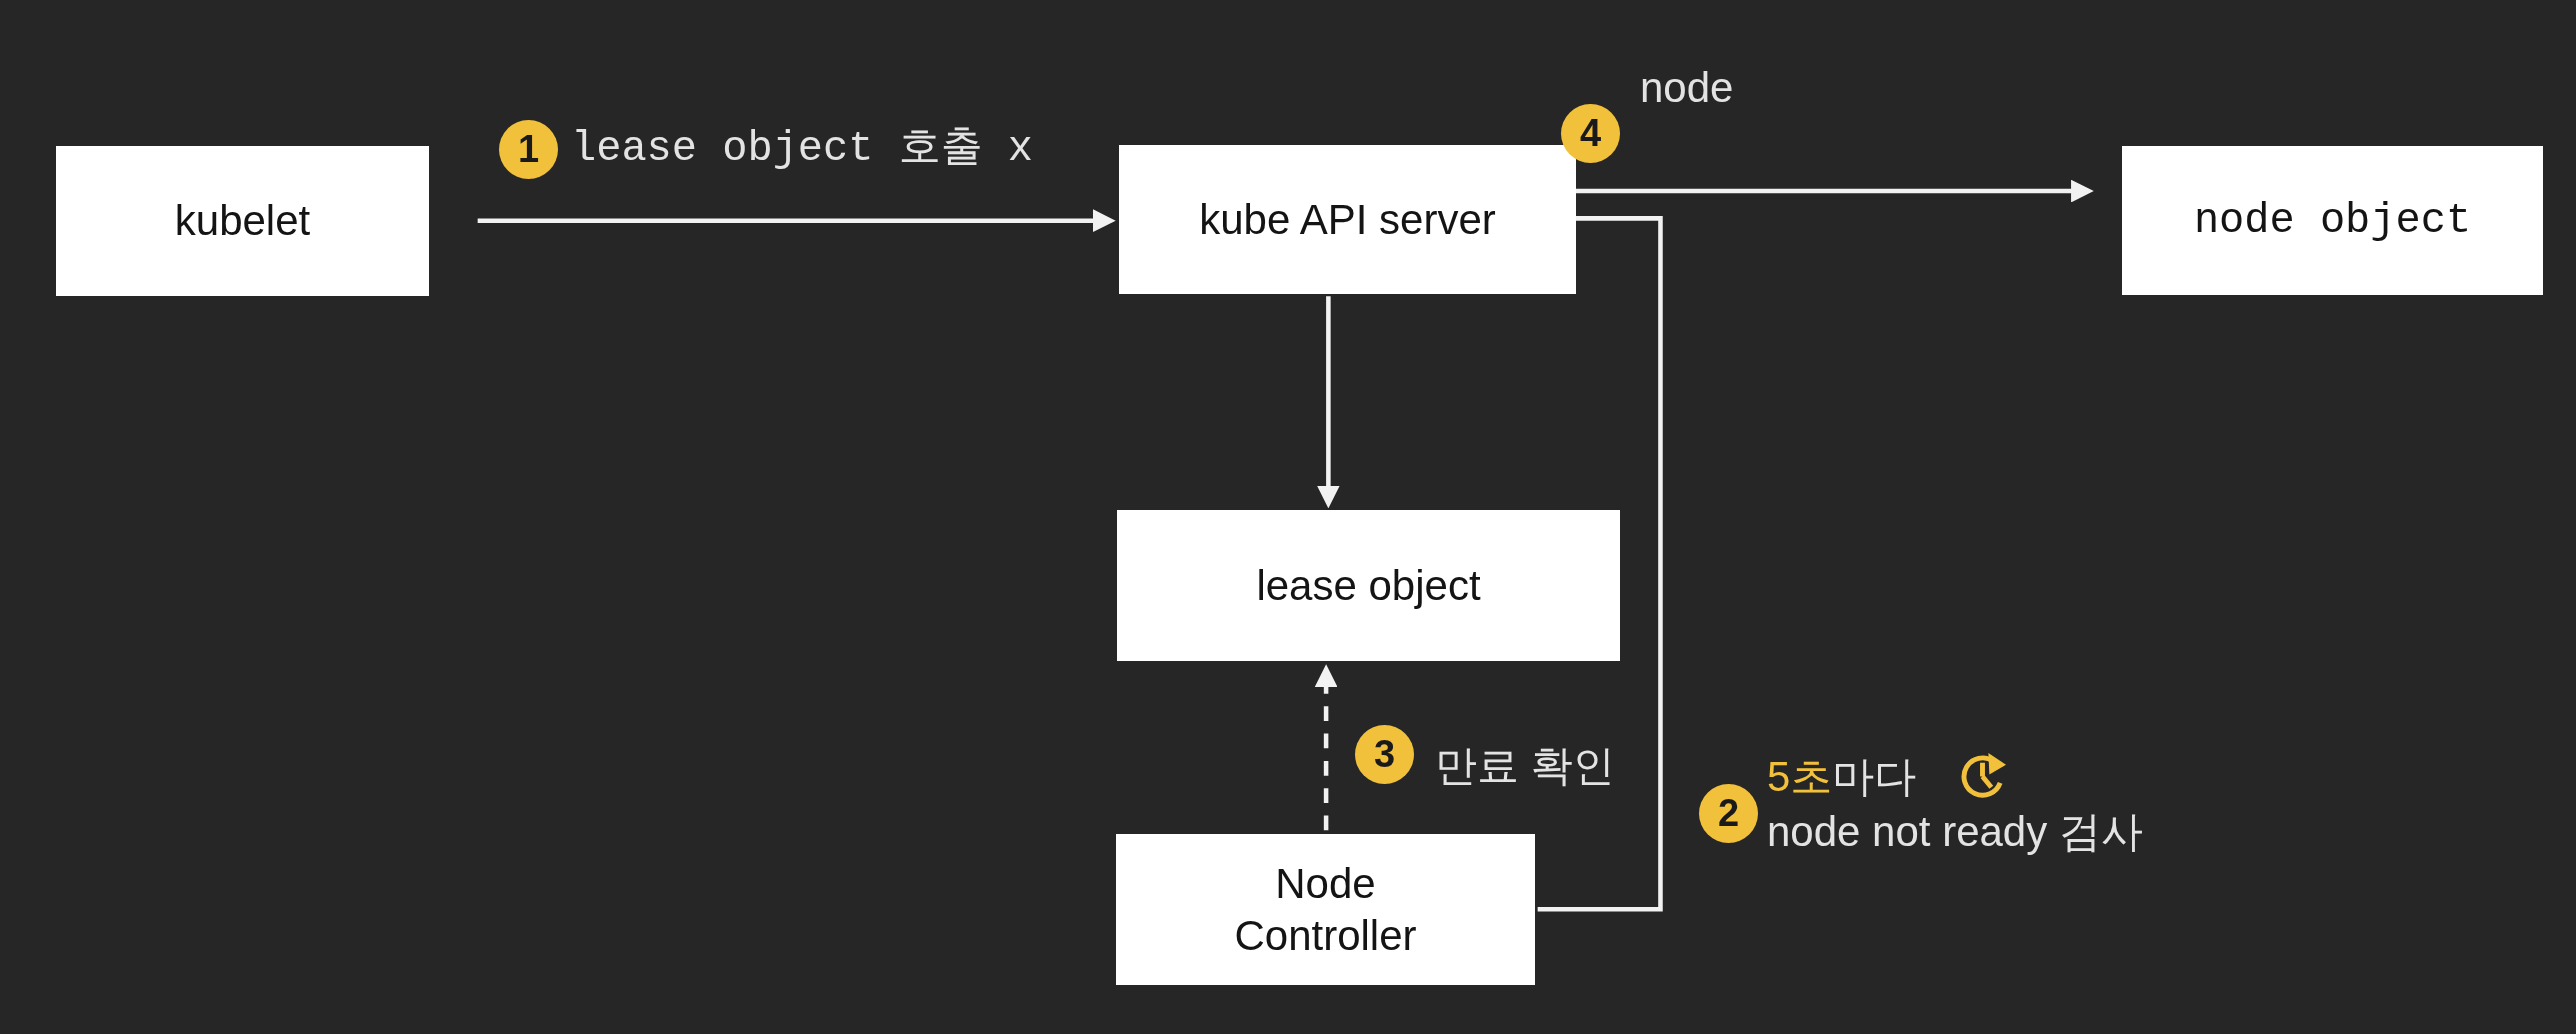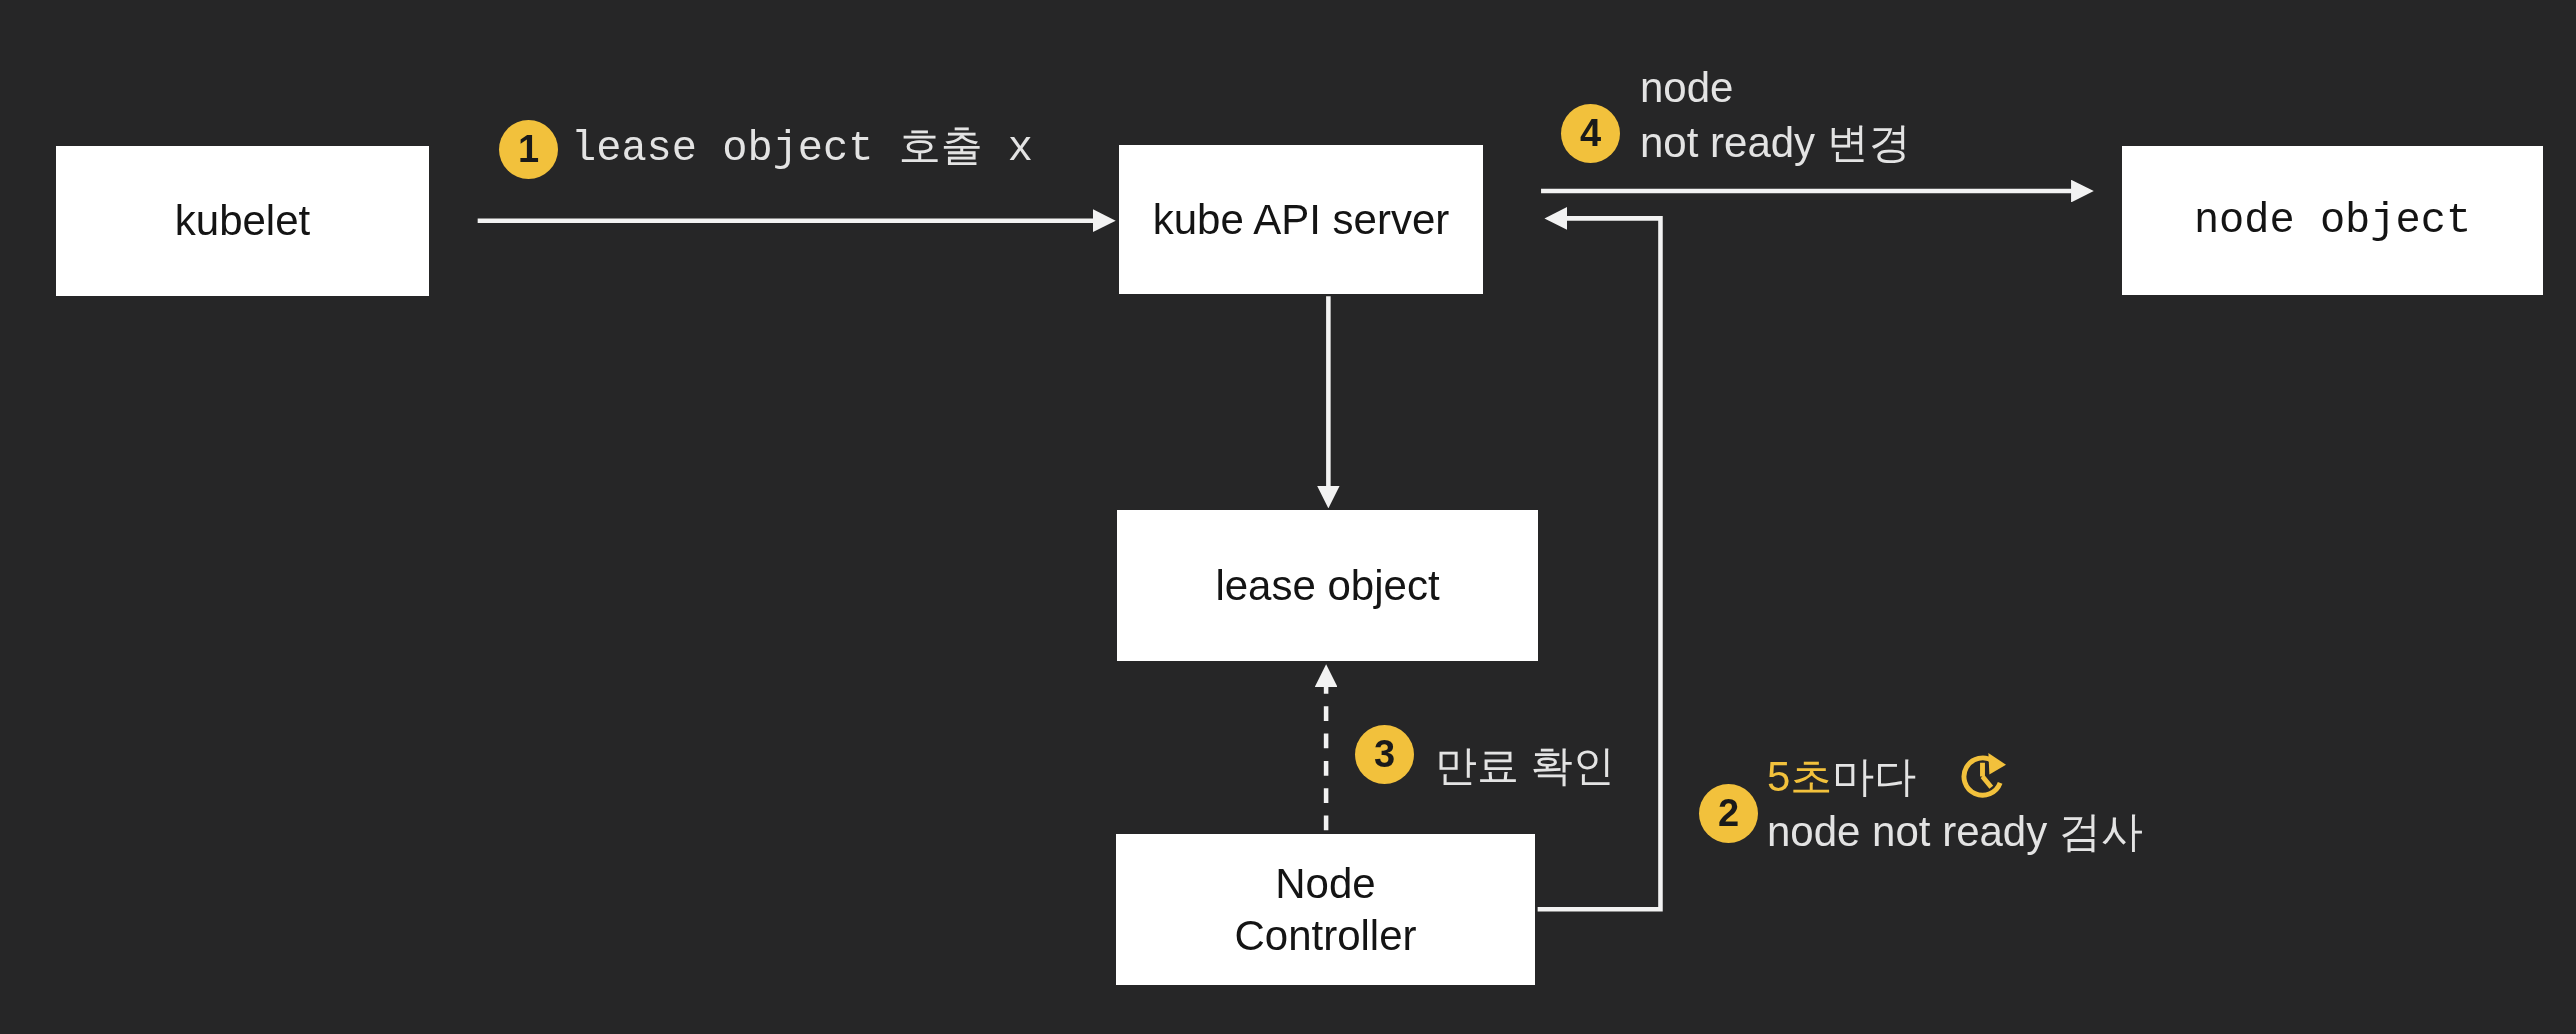--- a/index.html
+++ b/index.html
@@ -67,50 +67,49 @@
     <path class="arrow" d="M 2710 336 H 3650" marker-end="url(#head)"></path>
     <path class="arrow" d="M 2704 1599 H 2920 V 384 H 2748" marker-end="url(#head)"></path>
     <path class="arrow" d="M 2336 521 V 862" marker-end="url(#head)"></path>
     <path class="arrow dashed" d="M 2332 1460 V 1200" marker-end="url(#head)"></path>
   </svg>
 
   <div class="node-box" style="left:56px;top:146px;width:373px;height:150px;">
     <span>kubelet</span>
   </div>
 
-  <div class="node-box" style="left:1119px;top:145px;width:364px;height:149px;">
+  <div class="node-box" style="left:1119px;top:145px;width:457px;height:149px;">
     <span>kube API server</span>
   </div>
 
   <div class="node-box" style="left:2122px;top:146px;width:421px;height:149px;font-family:Liberation Mono, monospace;">
     <span>node object</span>
   </div>
 
-  <div class="node-box" style="left:1117px;top:510px;width:421px;height:151px;">
+  <div class="node-box" style="left:1117px;top:510px;width:503px;height:151px;">
     <span>lease object</span>
   </div>
 
   <div class="node-box" style="left:1116px;top:834px;width:419px;height:151px;">
     <span>Node
 Controller</span>
   </div>
 
   <div class="badge" style="left:499px;top:120px;">
     <span>1</span>
   </div>
   <div class="ann-text" style="left:571px;top:122px;font-family:Liberation Mono, monospace;">
     <span>lease object 호출 x</span>
   </div>
 
   <div class="badge" style="left:1561px;top:104px;">
     <span>4</span>
   </div>
   <div class="ann-text" style="left:1640px;top:60px;">
     <div class="ann-line">node</div>
-    <div class="ann-line">not ready 변경</div>
   </div>
 
   <div class="badge" style="left:1355px;top:725px;">
     <span>3</span>
   </div>
   <div class="ann-text" style="left:1435px;top:722px;margin-top:16px;">
     <span>만료 확인</span>
   </div>
 
   <div class="badge" style="left:1699px;top:784px;">

